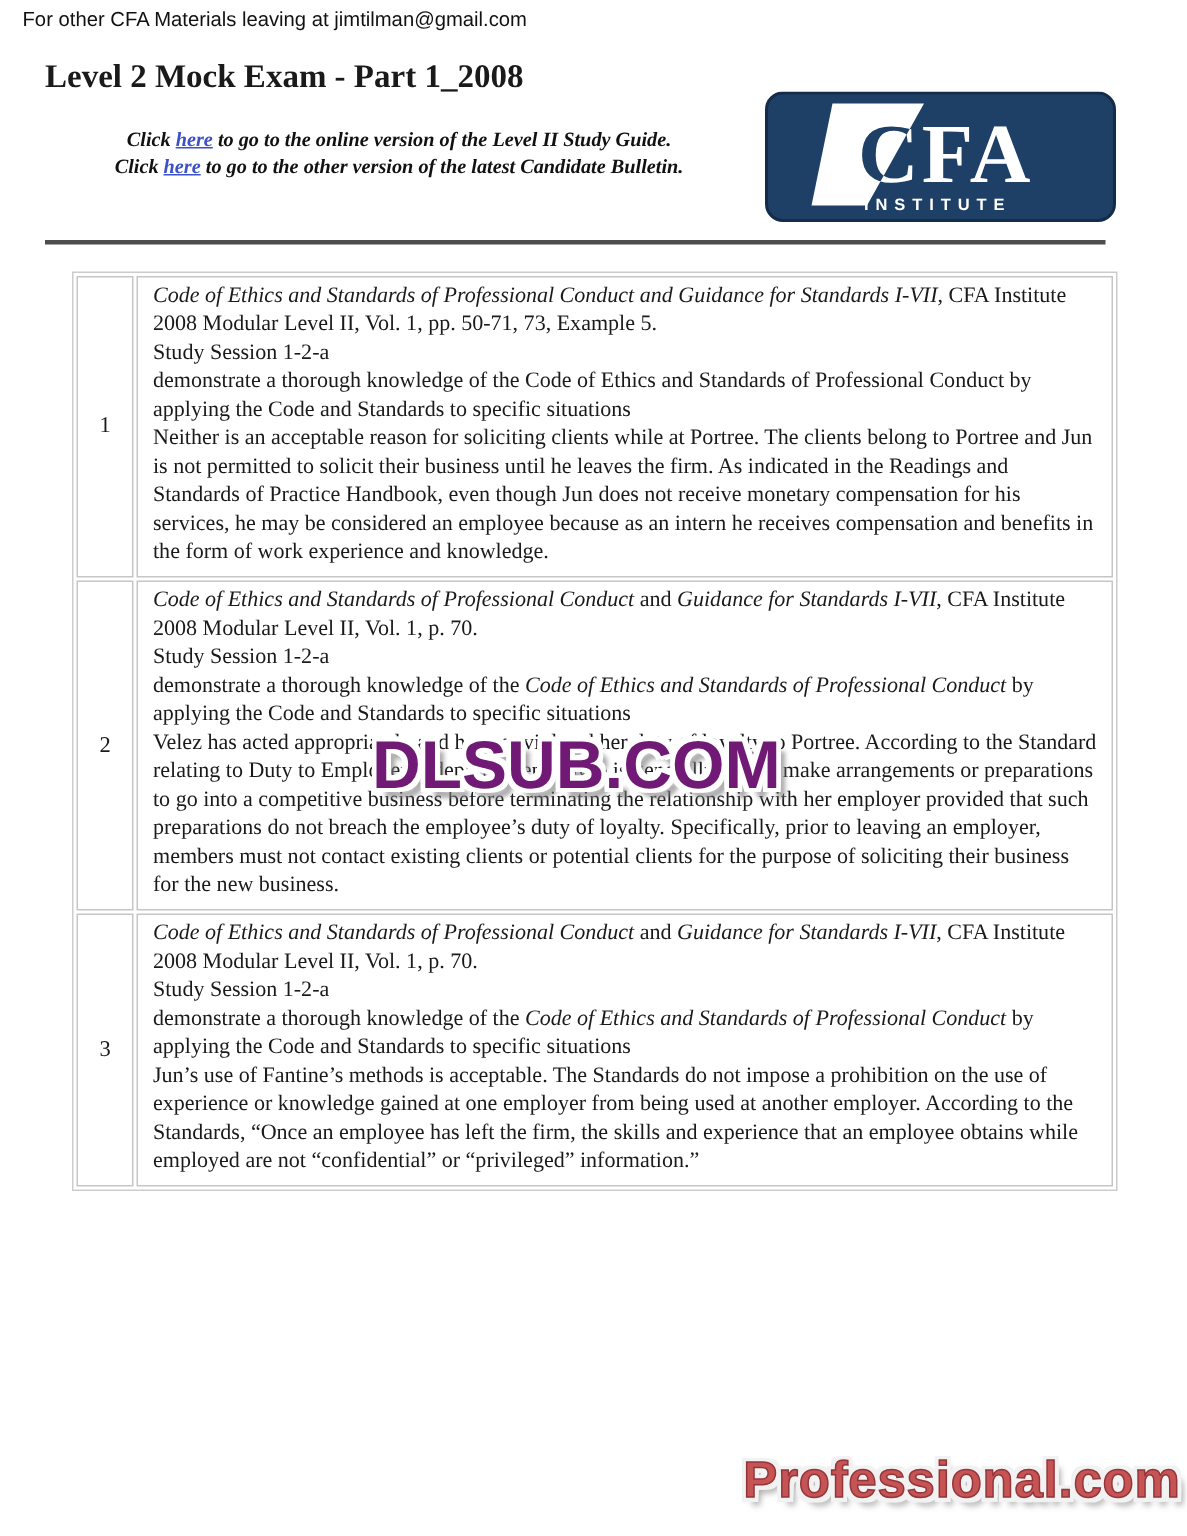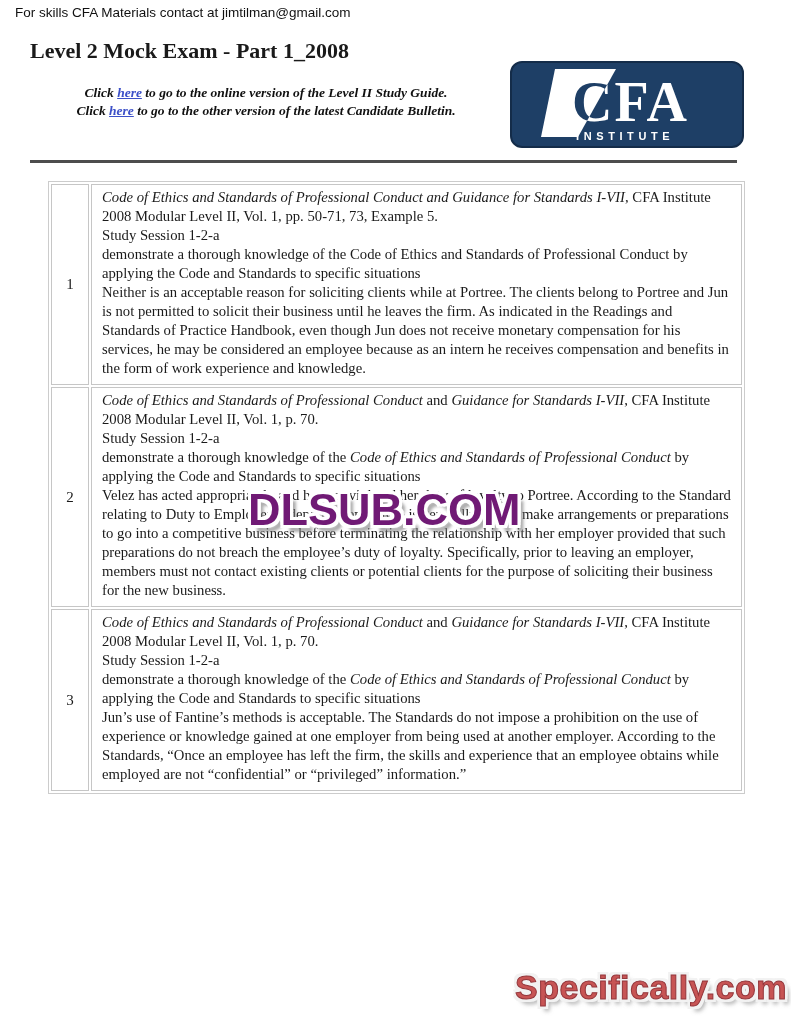--- a/index.html
+++ b/index.html
@@ -70,21 +70,21 @@
       -3px -3px 0 #f2f2f2, 3px -3px 0 #f2f2f2, -3px 3px 0 #f2f2f2, 3px 3px 0 #f2f2f2,
       -3px 0 0 #f2f2f2, 3px 0 0 #f2f2f2, 0 -3px 0 #f2f2f2, 0 3px 0 #f2f2f2,
       4px 5px 4px rgba(140,140,140,0.8);
   }
 </style>
 </head>
 <body>
 
 <div class="page">
 
-  <div class="header-note">For skills CFA Materials contact at jimtilman@gmail.com</div>
+  <div class="header-note">For other CFA Materials leaving at jimtilman@gmail.com</div>
 
 
   <div class="title-block">
     <div class="page-title">Level 2 Mock Exam - Part 1_2008</div>
   </div>
 
   <div class="links-block">
     <div class="link-line"><span>Click </span><a>here</a><span> to go to the online version of the Level II Study Guide.</span></div>
     <div class="link-line"><span>Click </span><a>here</a><span> to go to the other version of the latest Candidate Bulletin.</span></div>
   </div>
@@ -134,15 +134,15 @@
             <div class="tline"><span>Study Session 1-2-a</span></div>
             <div class="tline"><span>demonstrate a thorough knowledge of the </span><i>Code of Ethics and Standards of Professional Conduct</i><span> by applying the Code and Standards to specific situations</span></div>
             <div class="tline"><span>Jun’s use of Fantine’s methods is acceptable. The Standards do not impose a prohibition on the use of experience or knowledge gained at one employer from being used at another employer. According to the Standards, “Once an employee has left the firm, the skills and experience that an employee obtains while employed are not “confidential” or “privileged” information.”</span></div>
           </td>
         </tr>
       </tbody>
   </table>
 
   <div class="wm-dlsub">DLSUB.COM</div>
 
-  <div class="wm-traders">Specifically.com</div>
+  <div class="wm-traders">Professional.com</div>
 
 </div>
 
 </body></html>

